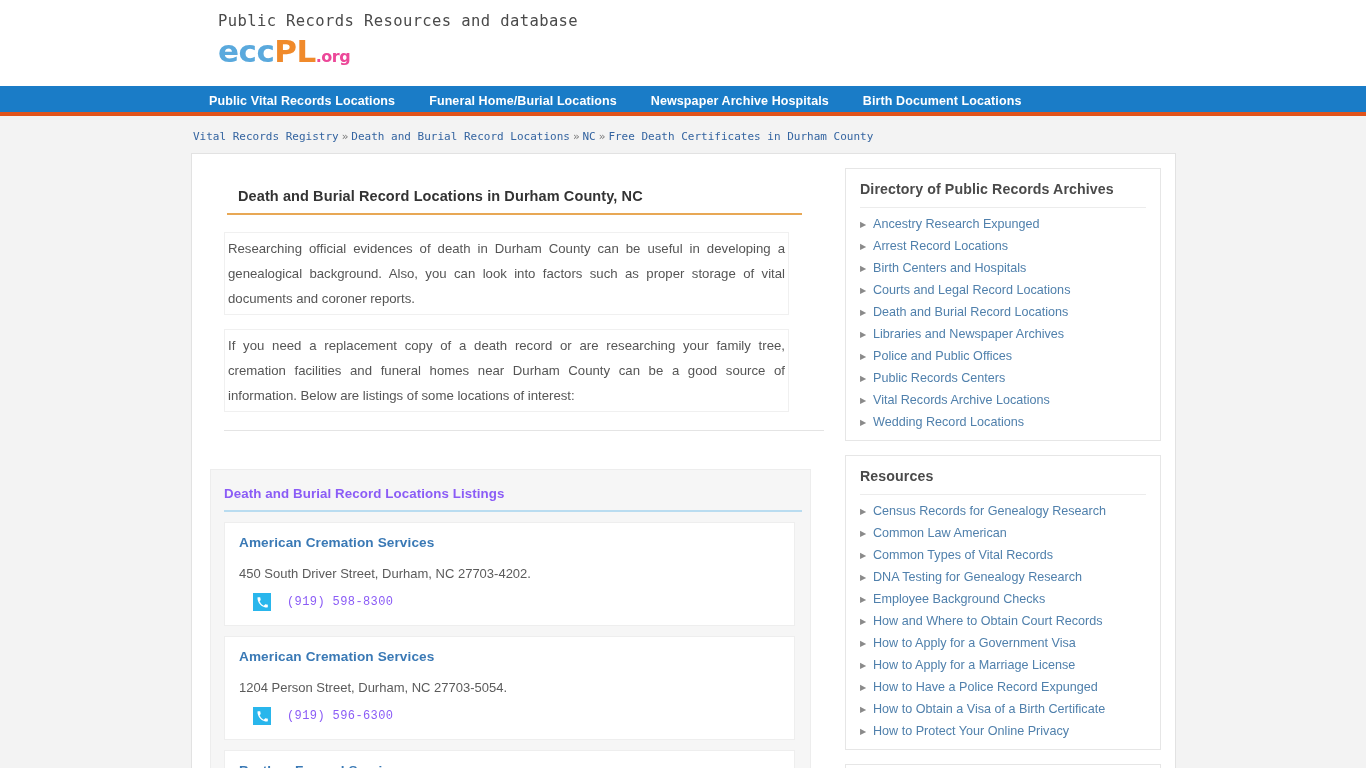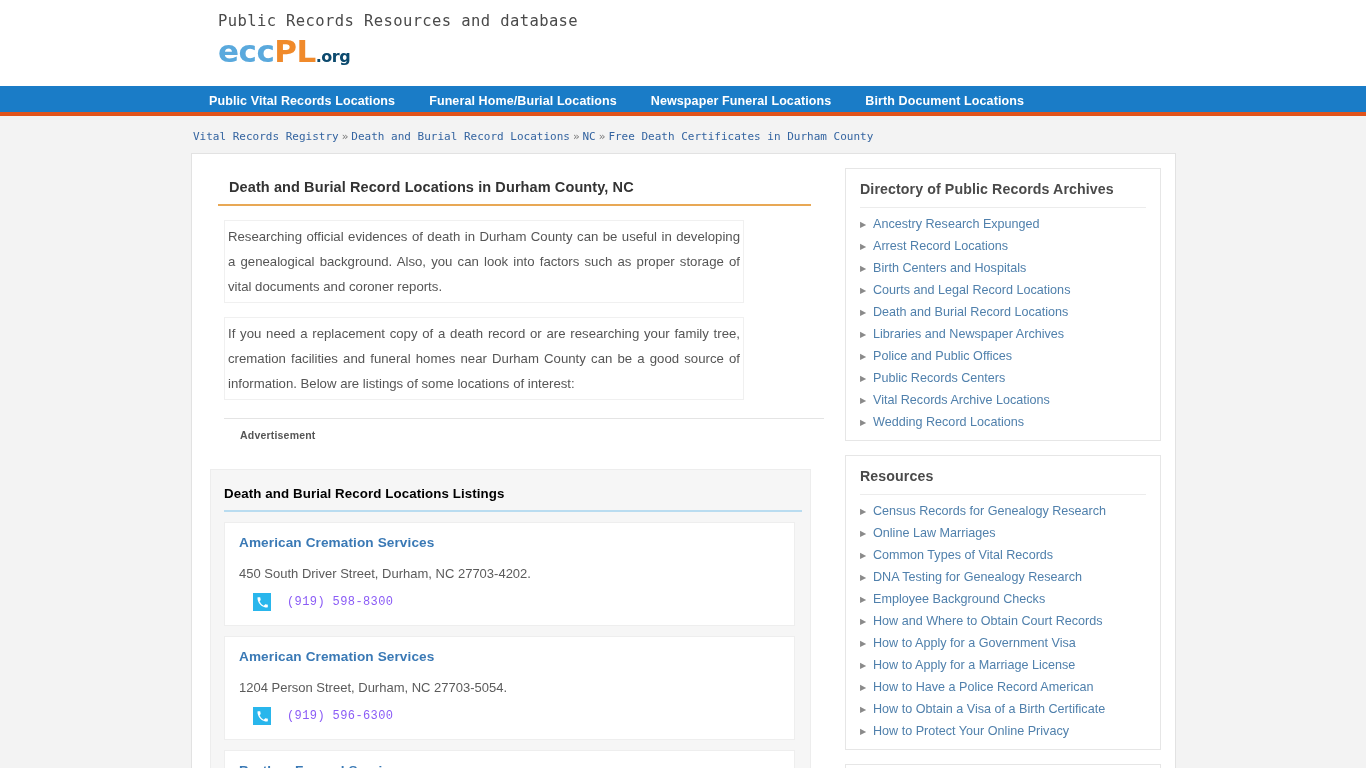--- a/index.html
+++ b/index.html
@@ -33,21 +33,21 @@
   .brand-logo {
     margin-top: 6px;
     font-family: "DejaVu Sans", sans-serif;
     font-size: 31px;
     font-weight: bold;
     line-height: 1;
     letter-spacing: -0.5px;
   }
   .logo-ecc { color: #5aa9dd; }
   .logo-pl  { color: #f08a2b; }
-  .logo-org { color: #0c4a6e; font-size: 16px; font-weight: bold; margin-top: 44px; }
+  .logo-org { color: #ec4899; font-size: 16px; font-weight: bold; margin-top: 44px; }
 
   .header-right {
     position: absolute;
     left: 791px;
     top: 5px;
   }
   .header-right .hr-title {
     font-size: 12.5px;
     font-weight: bold;
     color: #5b5b5b;
@@ -121,31 +121,31 @@
     width: 645px;
     padding: 14px 18px 0 18px;
   }
   .side-col {
     width: 338px;
     padding: 14px 14px 0 8px;
   }
 
   
   h1.page-title {
-    margin: 8px;
+    margin: 17px;
     font-size: 14.5px;
     font-weight: bold;
     color: #333333;
     padding: 3px 0 9px 11px;
     border-bottom: 2px solid #e8a855;
     letter-spacing: 0.1px;
   }
   .intro-block {
     margin: 14px 0 0 14px;
-    width: 520px;
+    width: 565px;
     border: 1px solid #f0f0f0;
     padding: 1px 2px;
   }
   .intro-block p {
     margin: 0;
     padding: 2px 1px;
     font-size: 13.2px;
     color: #555555;
     line-height: 25px;
     text-align: justify;
@@ -173,21 +173,21 @@
     margin-left: 0;
     width: 601px;
     background: #f6f6f6;
     border: 1px solid #ededed;
     padding: 16px 8px 10px 8px;
   }
   h2.listings-title {
     margin: 0 0 0 5px;
     font-size: 13.3px;
     font-weight: bold;
-    color: #000000;
+    color: #8b5cf6;
     padding-bottom: 9px;
     border-bottom: 2px solid #b9dcf0;
     letter-spacing: 0.1px;
   }
   .listing-card {
     background: #ffffff;
     border: 1px solid #eeeeee;
     margin: 10px 7px 0 5px;
     padding: 12px 14px 14px 14px;
   }
@@ -275,21 +275,21 @@
   <div class="brand">
     <div class="brand-tagline">Public Records Resources and database</div>
     <div class="brand-logo"><span class="logo-ecc">ecc</span><span class="logo-pl">PL</span><span class="logo-org">.org</span></div>
   </div>
 </div>
 
 <div class="navbar">
   <div class="nav-inner" id="nav-inner">
       <div class="nav-item">Public Vital Records Locations</div>
       <div class="nav-item">Funeral Home/Burial Locations</div>
-      <div class="nav-item">Newspaper Funeral Locations</div>
+      <div class="nav-item">Newspaper Archive Hospitals</div>
       <div class="nav-item">Birth Document Locations</div>
     </div>
 </div>
 
 <div class="breadcrumb" id="breadcrumb"><a>Vital Records Registry</a><span class="bc-sep">»</span><a>Death and Burial Record Locations</a><span class="bc-sep">»</span><a>NC</a><span class="bc-sep">»</span><a>Free Death Certificates in Durham County</a></div>
 
 <div class="page">
   <div class="content-wrap">
 
     <div class="main-col">
@@ -297,21 +297,20 @@
 
       <div class="intro-block">
         <p>Researching official evidences of death in Durham County can be useful in developing a genealogical background. Also, you can look into factors such as proper storage of vital documents and coroner reports.</p>
       </div>
 
       <div class="intro-block">
         <p>If you need a replacement copy of a death record or are researching your family tree, cremation facilities and funeral homes near Durham County can be a good source of information. Below are listings of some locations of interest:</p>
       </div>
 
       <div class="ad-section">
-        <div class="ad-label">Advertisement</div>
         <div class="ad-slot"></div>
       </div>
 
       <div class="listings-box">
         <h2 class="listings-title">Death and Burial Record Locations Listings</h2>
         <div id="listings">
             <div class="listing-card">
               <div class="listing-name">American Cremation Services</div>
               <div class="listing-addr">450 South Driver Street, Durham, NC 27703-4202.</div>
               <div class="listing-phone">
@@ -391,21 +390,21 @@
           </div>
           <div class="widget">
             <h3>Resources</h3>
             <ul>
               <li>
                 <span class="bullet-arrow">▶</span>
                 <a>Census Records for Genealogy Research</a>
               </li>
               <li>
                 <span class="bullet-arrow">▶</span>
-                <a>Online Law Marriages</a>
+                <a>Common Law American</a>
               </li>
               <li>
                 <span class="bullet-arrow">▶</span>
                 <a>Common Types of Vital Records</a>
               </li>
               <li>
                 <span class="bullet-arrow">▶</span>
                 <a>DNA Testing for Genealogy Research</a>
               </li>
               <li>
@@ -419,21 +418,21 @@
               <li>
                 <span class="bullet-arrow">▶</span>
                 <a>How to Apply for a Government Visa</a>
               </li>
               <li>
                 <span class="bullet-arrow">▶</span>
                 <a>How to Apply for a Marriage License</a>
               </li>
               <li>
                 <span class="bullet-arrow">▶</span>
-                <a>How to Have a Police Record American</a>
+                <a>How to Have a Police Record Expunged</a>
               </li>
               <li>
                 <span class="bullet-arrow">▶</span>
                 <a>How to Obtain a Visa of a Birth Certificate</a>
               </li>
               <li>
                 <span class="bullet-arrow">▶</span>
                 <a>How to Protect Your Online Privacy</a>
               </li>
             </ul>

